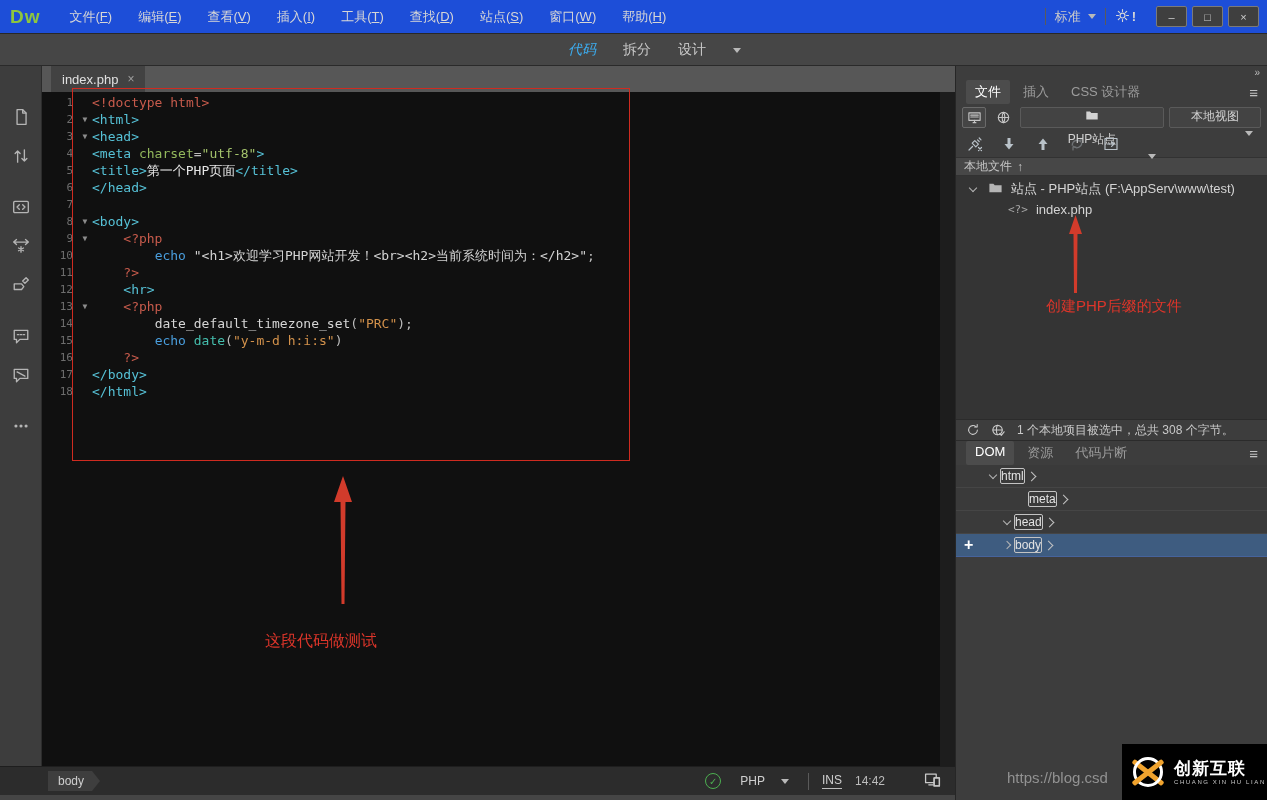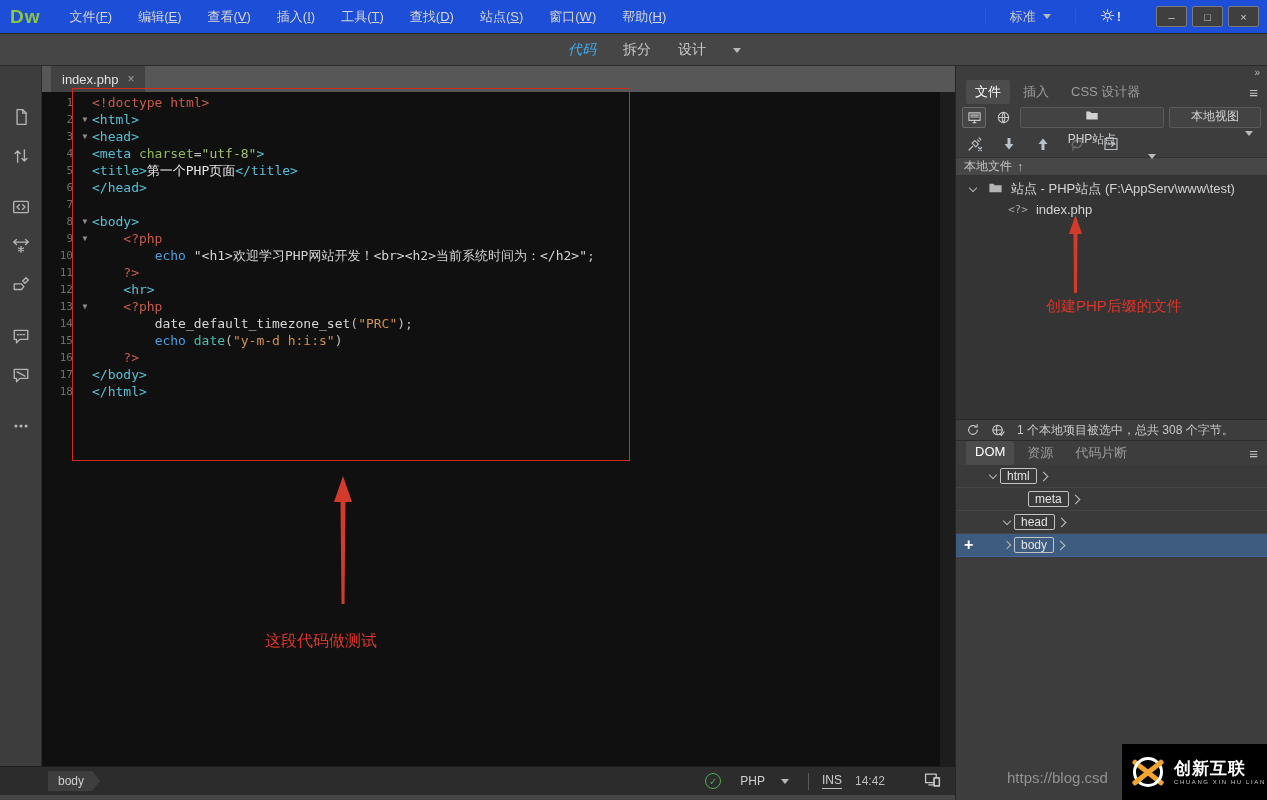--- a/index.html
+++ b/index.html
@@ -6,21 +6,21 @@
   html,body { background:#222; }
   .app{position:relative;width:1267px;height:800px;background:#343434;overflow:hidden;
        font-family:"Liberation Sans","DejaVu Sans",sans-serif;cursor:default;}
   
   .menubar{position:absolute;left:0;top:0;width:100%;height:34px;background:#1d4ed8;
            border-bottom:1px solid #282828;display:flex;align-items:center;}
   .logo{color:#8dc63f;font-weight:bold;font-size:19px;margin:0 16px 0 10px;letter-spacing:1px;}
   .menu-list{display:flex;align-items:center;height:100%;}
   .menu-item{color:#d6d6d6;font-size:13px;padding:0 13px;line-height:34px;}
   .menu-item u{text-decoration:underline;}
-  .menubar-right{margin-left:auto;display:flex;align-items:center;gap:24px;padding-right:8px;}
+  .menubar-right{margin-left:auto;display:flex;align-items:center;gap:9px;padding-right:8px;}
   .workspace{color:#c9c9c9;font-size:13px;display:flex;align-items:center;gap:7px;}
   .tri{width:0;height:0;border-left:4px solid transparent;border-right:4px solid transparent;border-top:5px solid #b9b9b9;display:inline-block;}
   .vsep{width:1px;height:17px;background:#5a5a5a;}
   .gear-wrap{display:flex;align-items:center;color:#d8d8d8;gap:2px;font-size:13px;font-weight:bold;}
   .win-btns{display:flex;margin-left:6px;}
   .win-btn{width:31px;height:21px;border:1px solid #7a7a7a;border-radius:2px;color:#cfcfcf;
            font-size:11px;display:flex;align-items:center;justify-content:center;margin-left:5px;background:#3f3f3f;}
   
   .doc-toolbar{position:absolute;left:0;top:34px;width:100%;height:32px;background:#464646;border-bottom:1px solid #2a2a2a;}
   .view-modes{position:absolute;left:568px;top:0;height:32px;display:flex;align-items:center;gap:27px;font-size:14px;}
@@ -84,21 +84,21 @@
   .chev-open{transform:rotate(45deg);margin-top:-3px;}
   .chev-closed{transform:rotate(-45deg);}
   .chev-slot{width:14px;display:inline-flex;justify-content:center;flex:none;}
   .fstatus{height:22px;background:#3d3d3d;border-top:1px solid #2b2b2b;border-bottom:1px solid #2b2b2b;
            display:flex;align-items:center;gap:11px;padding:0 10px;color:#c9c9c9;font-size:12px;}
   .dom-tree{background:#3a3a3a;}
   .dom-row{height:23px;display:flex;align-items:center;border-bottom:1px solid #454545;position:relative;
            color:#e3e3e3;font-size:12px;}
   .dom-row.selected{background:#3e5c80;border-color:#46639c;}
   .dom-plus{position:absolute;left:8px;color:#fff;font-size:16px;font-weight:bold;line-height:1;}
-  .badge{border:1px solid #c3c3c3;padding:0 6px;height:16px;line-height:15px;border-radius:2px;display:inline-block;background:transparent;}
+  .badge{border:1px solid #c3c3c3;padding:0 0;height:16px;line-height:15px;border-radius:2px;display:inline-block;background:transparent;}
   .badge-chev{width:7px;height:7px;border-top:1.5px solid #c3c3c3;border-right:1.5px solid #c3c3c3;
               transform:rotate(45deg);display:inline-block;margin-left:3px;}
   
   .red-box{position:absolute;left:72px;top:88px;width:558px;height:373px;border:1px solid #cf2b20;pointer-events:none;}
   .note{position:absolute;color:#dc352a;}
   .note1{left:265px;top:631px;font-size:16px;}
   .note2{left:1046px;top:297px;font-size:15px;}
   .arrow{position:absolute;}
   .url-text{position:absolute;left:1007px;top:769px;font-size:15px;color:#929292;}
   .watermark{position:absolute;left:1122px;top:744px;width:145px;height:56px;background:#000;

